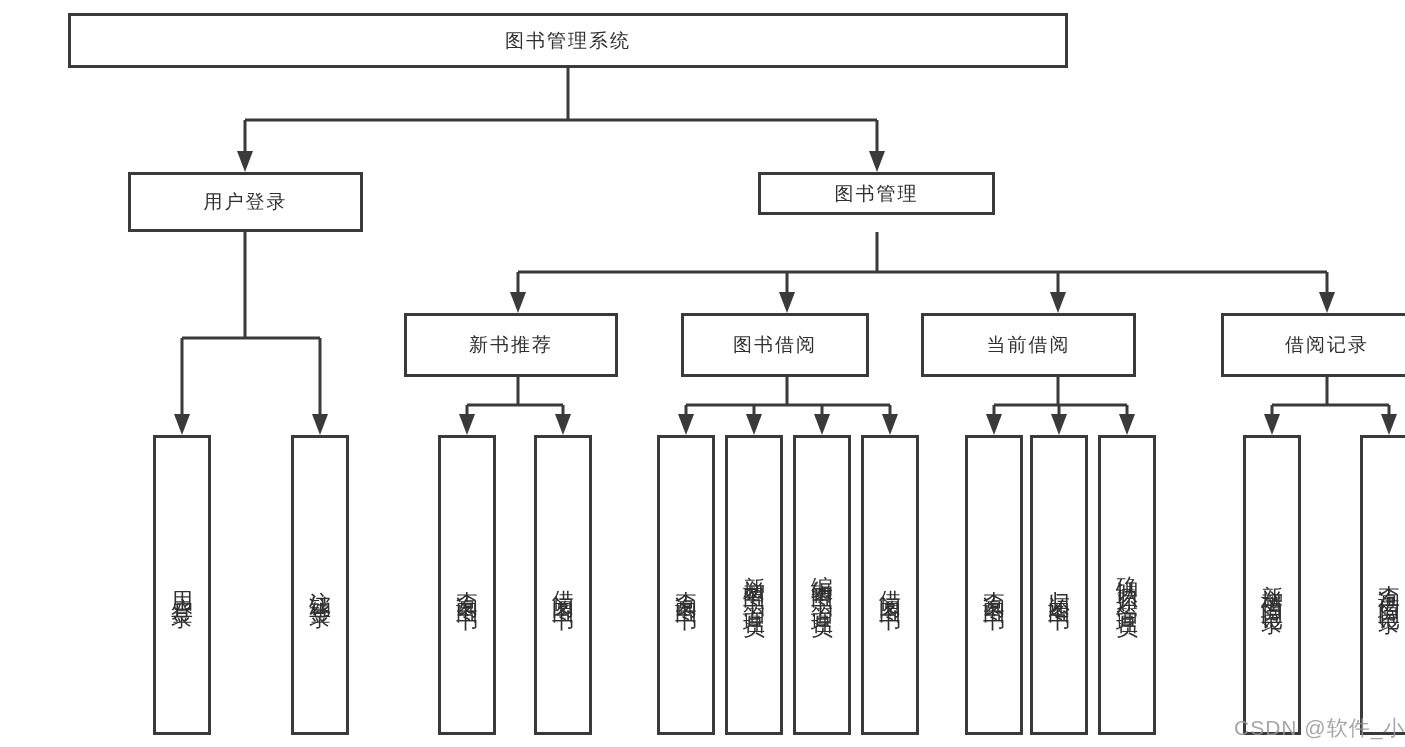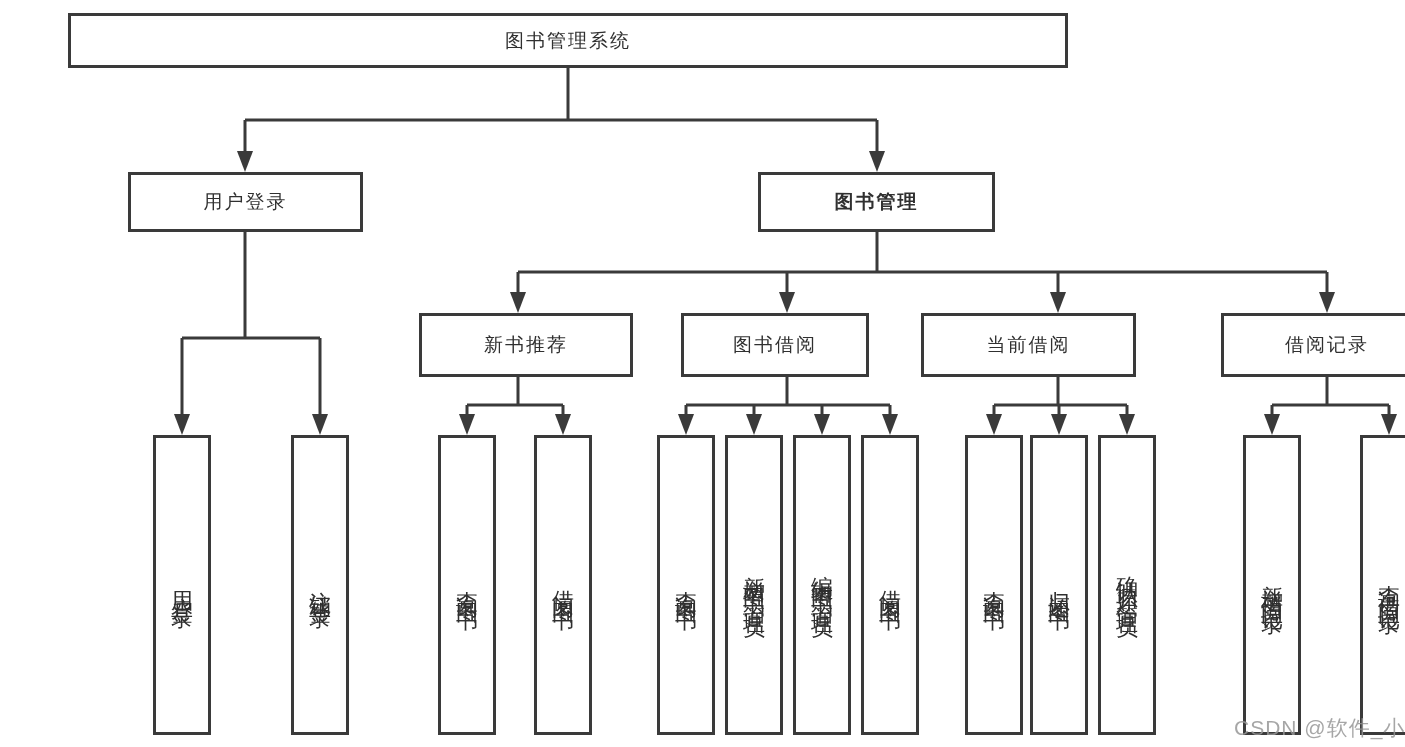--- a/index.html
+++ b/index.html
@@ -19,23 +19,23 @@
   .h-node { font-size:19px; letter-spacing:2px; }
   .v-node .label {
     writing-mode:vertical-rl; text-orientation:mixed;
     font-size:22px; letter-spacing:6px; line-height:1;
     color:#2f2f2f;
   }
   
   #n-root   { left:20px;  top:13px;  width:1000px; height:55px; }
   
   #n-login  { left:80px;  top:172px; width:235px; height:60px; }
-  #n-mgmt   { left:710px; top:172px; width:237px; height:60px;font-weight:bold; }
+  #n-mgmt   { left:710px; top:172px; width:237px; height:43px; }
   
-  #n-newbook { left:371px;  top:313px; width:214px; height:64px; }
+  #n-newbook { left:356px;  top:313px; width:214px; height:64px; }
   #n-borrow  { left:633px;  top:313px; width:188px; height:64px; }
   #n-current { left:873px;  top:313px; width:215px; height:64px; }
   #n-records { left:1173px; top:313px; width:212px; height:64px; }
   
   .leaf { top:435px; width:58px; height:300px; }
   #l-a0 { left:105px; }
   #l-a1 { left:243px; }
   #l-b0 { left:390px; }
   #l-b1 { left:486px; }
   #l-c0 { left:609px; }

